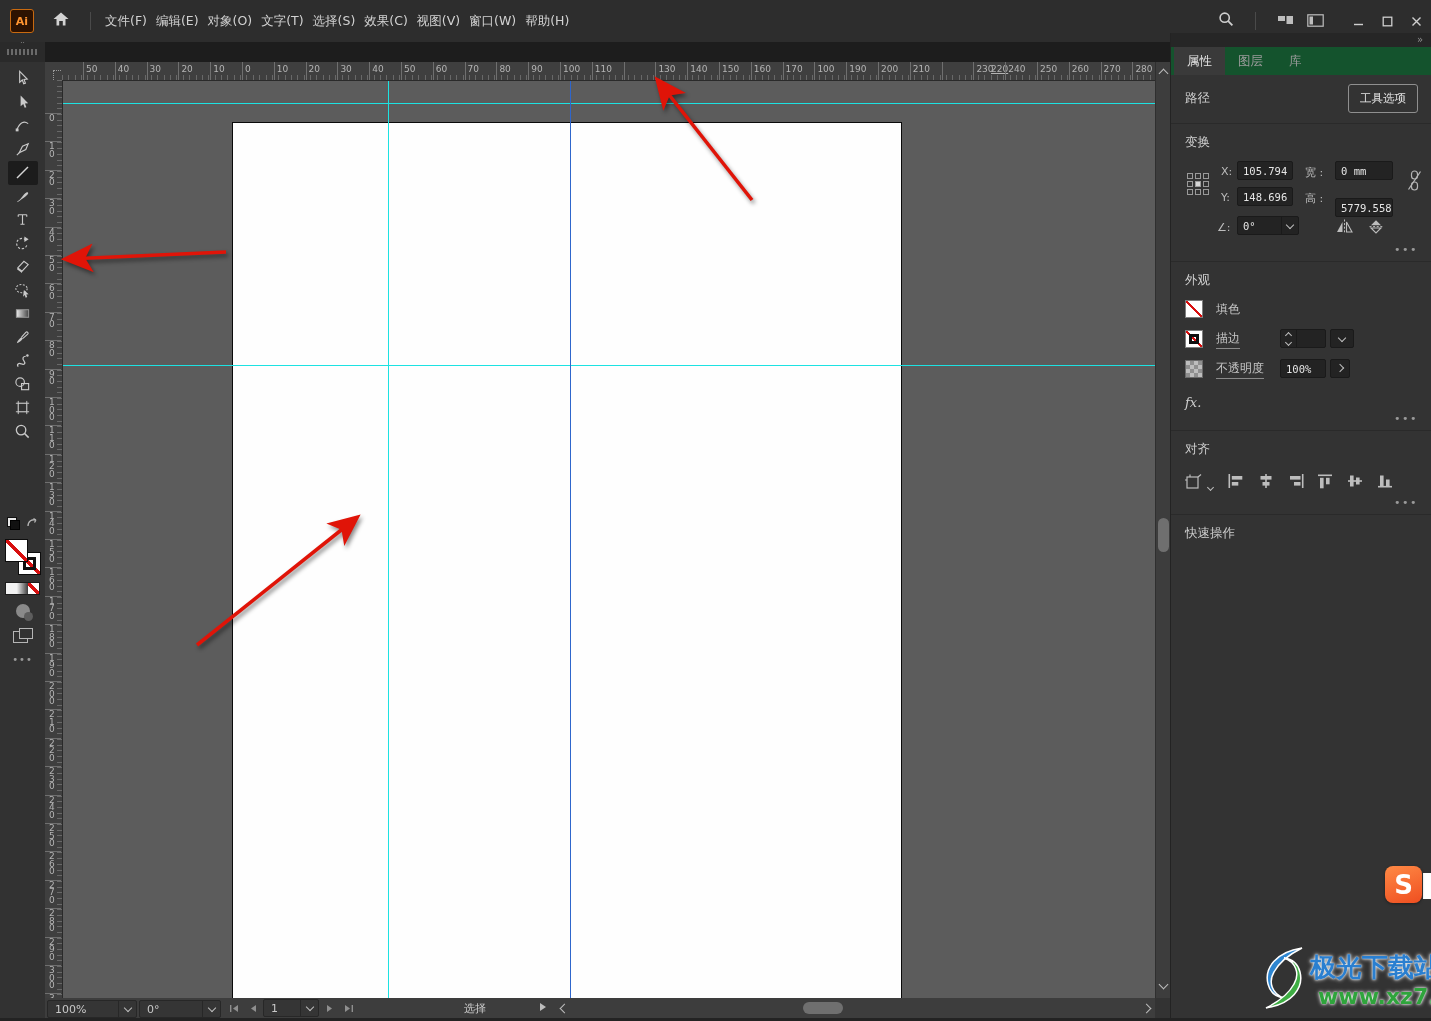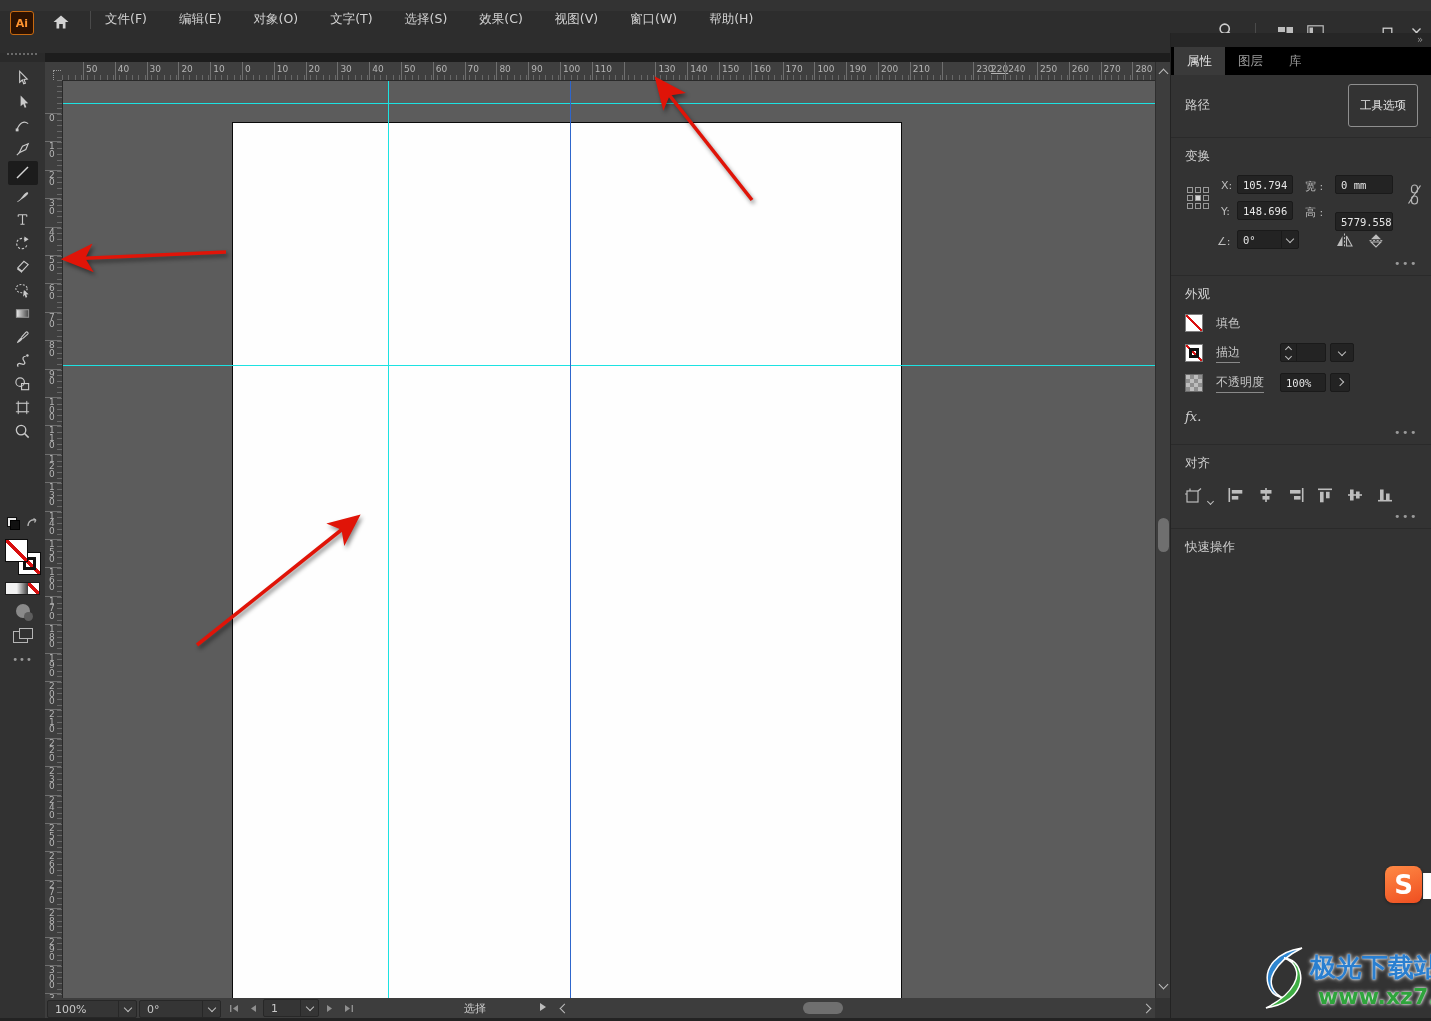--- a/index.html
+++ b/index.html
@@ -1,23 +1,23 @@
 <!DOCTYPE html>
 <html><head>
 <meta charset="utf-8">
 <style>
   html,body{margin:0;padding:0}
   body{width:1431px;height:1021px;position:relative;overflow:hidden;background:#333;
        font-family:"DejaVu Sans","Liberation Sans",sans-serif;-webkit-font-smoothing:antialiased}
   
-  .appbar{position:absolute;left:0;top:11px;width:1431px;height:42px;background:#2d2d2d;display:flex;color:#d6d6d6;z-index:5}
+  .appbar{position:absolute;left:0;top:0;width:1431px;height:42px;background:#2d2d2d;display:flex;align-items:center;color:#d6d6d6;z-index:5}
   .ai-logo{width:22px;height:22px;margin-left:10px;background:#2d1201;border:1px solid #c96a10;border-radius:3px;color:#ff9430;font-weight:bold;font-size:11px;display:flex;align-items:center;justify-content:center;flex:0 0 auto}
   .home-btn{margin-left:12px;display:flex;align-items:center}
   .bar-sep{width:1px;height:18px;background:#4a4a4a;margin:0 14px}
-  .menubar{display:flex;gap:32px;font-size:12.5px;color:#d2d2d2}
+  .menubar{display:flex;gap:9px;font-size:12.5px;color:#d2d2d2}
   .menu-item{cursor:default;white-space:nowrap}
   .appbar-right{margin-left:auto;display:flex;align-items:center}
   .icon-btn{width:30px;height:26px;display:flex;align-items:center;justify-content:center}
   .winbtns{display:flex;margin-left:14px}
   .winbtn{width:29px;height:26px;display:flex;align-items:center;justify-content:center;color:#cfcfcf;font-size:13px}
   
   .tabbar{position:absolute;left:0;top:33px;width:1170px;height:29px;background:#1d1d1d;display:flex;z-index:4}
   .tb-head{width:45px;background:#2a2a2a;position:relative;flex:0 0 auto}
   .tb-head .dc{position:absolute;left:20px;top:2px;color:#8f8f8f;font-size:10px;letter-spacing:-1px}
   .tb-grip{position:absolute;left:7px;top:16px;width:32px;height:6px;
@@ -95,28 +95,28 @@
   .sb-expand{position:absolute;left:494px;top:4px}
   .hscroll{position:absolute;left:510px;right:0;top:0;height:100%}
   .hs-left{position:absolute;left:6px;top:7px}
   .hs-right{position:absolute;right:5px;top:7px}
   .hthumb{position:absolute;left:248px;top:4px;width:40px;height:12px;background:#6f6f6f;border-radius:7px}
   .bottom-strip{position:absolute;left:0;top:1018px;width:1431px;height:3px;background:#232323;z-index:6}
   
   .panel{position:absolute;left:1170px;top:33px;width:261px;height:988px;background:#333;border-left:1px solid #232323;z-index:5}
   .panel-top{height:14px;background:#262626;position:relative}
   .panel-top .dc{position:absolute;right:10px;top:1px;color:#8f8f8f;font-size:10px;letter-spacing:-1px}
-  .ptabs{display:flex;background:#000000;height:28px;padding-left:3px}
+  .ptabs{display:flex;background:#14532d;height:28px;padding-left:3px}
   .ptab{padding:0 13px;display:flex;align-items:center;font-size:12.5px;color:#9c9c9c}
   .ptab.active{background:#3a3a3a;color:#e3e3e3}
   .sec{padding:10px 14px 14px 14px;border-bottom:1px solid #2a2a2a;position:relative}
   .sec-title{font-size:12.5px;color:#d0d0d0}
   .more{position:absolute;right:14px;bottom:5px;color:#9a9a9a;font-size:11px;letter-spacing:1.5px}
   .path-row{display:flex;align-items:center;justify-content:space-between;padding:9px 14px 10px 14px;border-bottom:1px solid #2a2a2a}
-  .btn-outline{border:1px solid #8f8f8f;border-radius:3px;padding:13px 11px;font-size:11.5px;color:#e4e4e4;background:transparent}
+  .btn-outline{border:1px solid #8f8f8f;border-radius:3px;padding:6px 11px;font-size:11.5px;color:#e4e4e4;background:transparent}
   .tf-area{position:relative;height:82px;margin-top:10px}
   .refgrid{position:absolute;left:2px;top:12px;width:22px;height:22px;display:grid;grid-template-columns:repeat(3,1fr);grid-template-rows:repeat(3,1fr);gap:2px}
   .refgrid i{border:1px solid #9a9a9a;background:transparent}
   .refgrid i.c{background:#d6d6d6}
   .tf-lab{position:absolute;font-size:11px;color:#bdbdbd}
   .pinput{position:absolute;height:19px;background:#232323;border:1px solid #1a1a1a;border-radius:2px;
           font-family:"DejaVu Sans Mono","Liberation Mono",monospace;font-size:10.5px;color:#e6e6e6;
           display:flex;align-items:center;padding:0 5px;box-sizing:border-box}
   .combo-sm{position:absolute;height:19px;background:#232323;border:1px solid #1a1a1a;border-radius:2px;display:flex;align-items:center;box-sizing:border-box}
   .combo-sm .val{flex:1;padding:0 5px;font-family:"DejaVu Sans Mono","Liberation Mono",monospace;font-size:10.5px;color:#e6e6e6}

